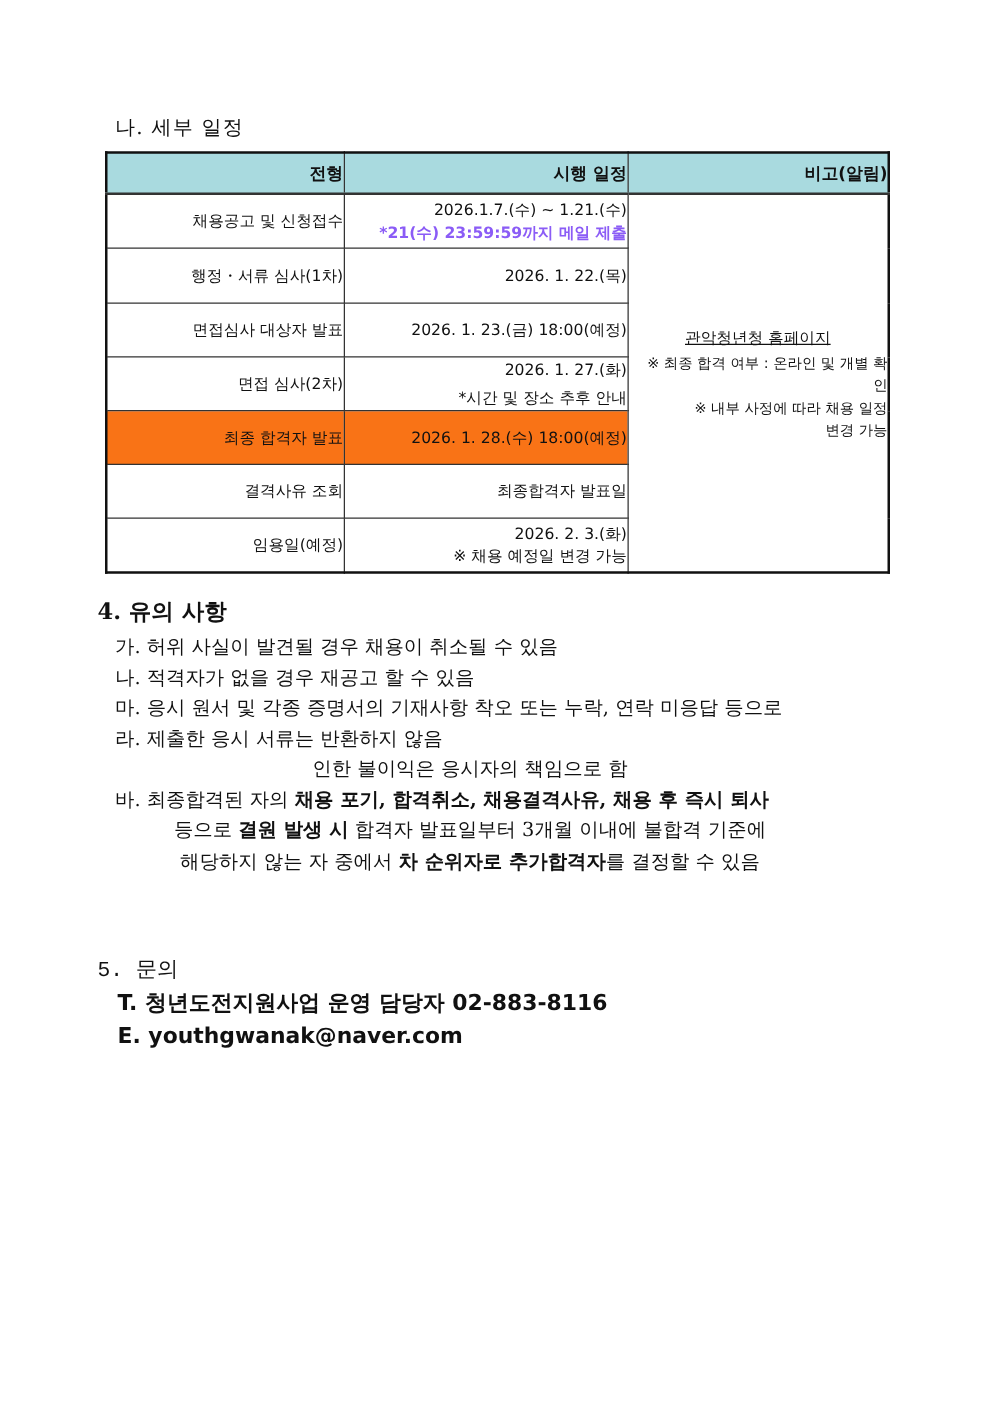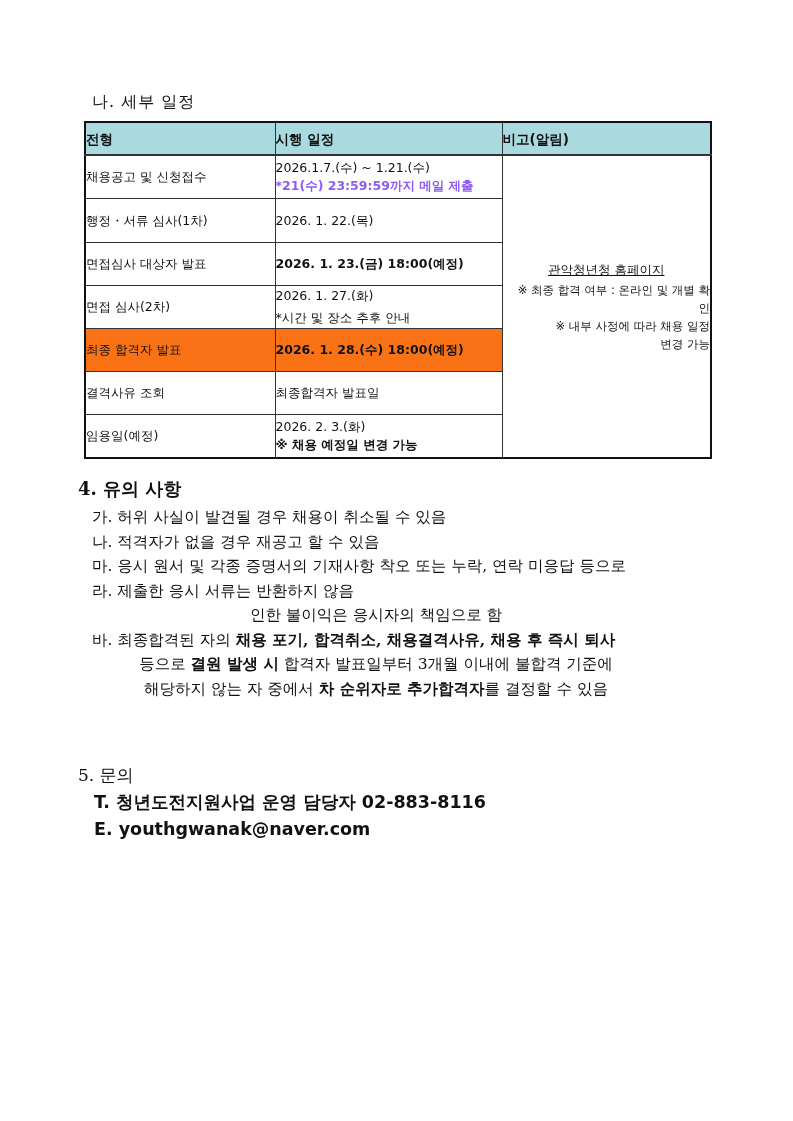--- a/index.html
+++ b/index.html
@@ -2,38 +2,38 @@
 <html><head>
 <meta charset="utf-8">
 <style>
   html, body { margin:0; padding:0; background:#ffffff; }
   body { width:793px; height:1121px; position:relative; overflow:hidden;
          font-family:"DejaVu Sans", "Liberation Sans", sans-serif; color:#111; }
   .abs { position:absolute; }
   .sub-title { left:92px; top:92px; font-family:"DejaVu Serif", serif; font-size:16px; letter-spacing:1px; }
   table.sched { position:absolute; left:84px; top:121px; width:626px; border-collapse:collapse;
                 border:2px solid #111; table-layout:fixed; }
-  table.sched td, table.sched th { border:1px solid #333; text-align:left; vertical-align:middle;
+  table.sched td, table.sched th { border:1px solid #333; text-align:right; vertical-align:middle;
                 font-size:12.5px; padding:0; line-height:18px; }
   table.sched th { background:#A9DADF; font-weight:bold; font-size:13.5px; height:31px; border-bottom:2px solid #333; }
   table.sched td { height:42px; }
   .c1 { width:190px; } .c2 { width:227px; } .c3 { width:209px; }
   .blue { color:#8b5cf6; font-weight:bold; }
-  .bold { font-weight:bold; }
+  .bold { font-weight:normal; }
   .yellow { background:#f97316; }
   .remark { text-align:left !important; padding-left:6px !important; font-size:11.5px !important; vertical-align:middle; }
   .remark .rt { text-align:center; text-decoration:underline; font-size:12.5px; margin-bottom:2px; margin-left:-6px; }
   .remark .ln { line-height:18px;text-align:right; }
   .remark .ind { padding-left:17px; }
   .sec { font-family:"DejaVu Serif", serif; }
   .h4 { left:78px; top:477px; font-size:18px; font-weight:bold; }
   .notes { left:92px; top:505px; font-family:"DejaVu Serif", serif; font-size:15.5px; line-height:24.5px; }
   .notes .it { white-space:nowrap; }
   .notes .cont { padding-left:34px; white-space:nowrap;text-align:center; }
-  .h5 { left:78px; top:764px; font-size:17px; }
+  .h5 { left:78px; top:764px; font-size:17px;font-family:Liberation Mono, monospace; }
   .contact { left:94px; font-family:"DejaVu Sans", sans-serif; font-weight:bold; font-size:17.5px; }
 </style>
 </head>
 <body>
 
 <div class="abs sub-title">나. 세부 일정</div>
 
 <table class="sched">
   <colgroup>
       <col class="c1">

